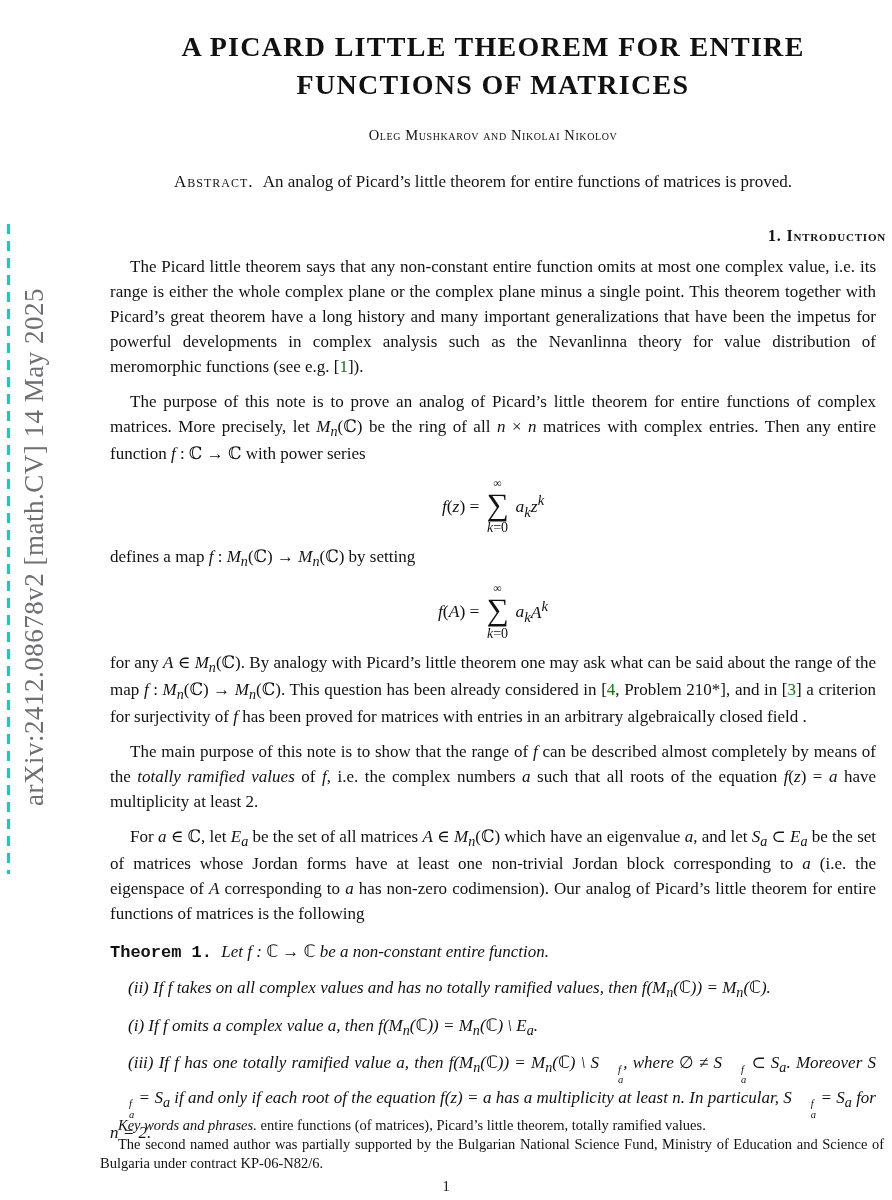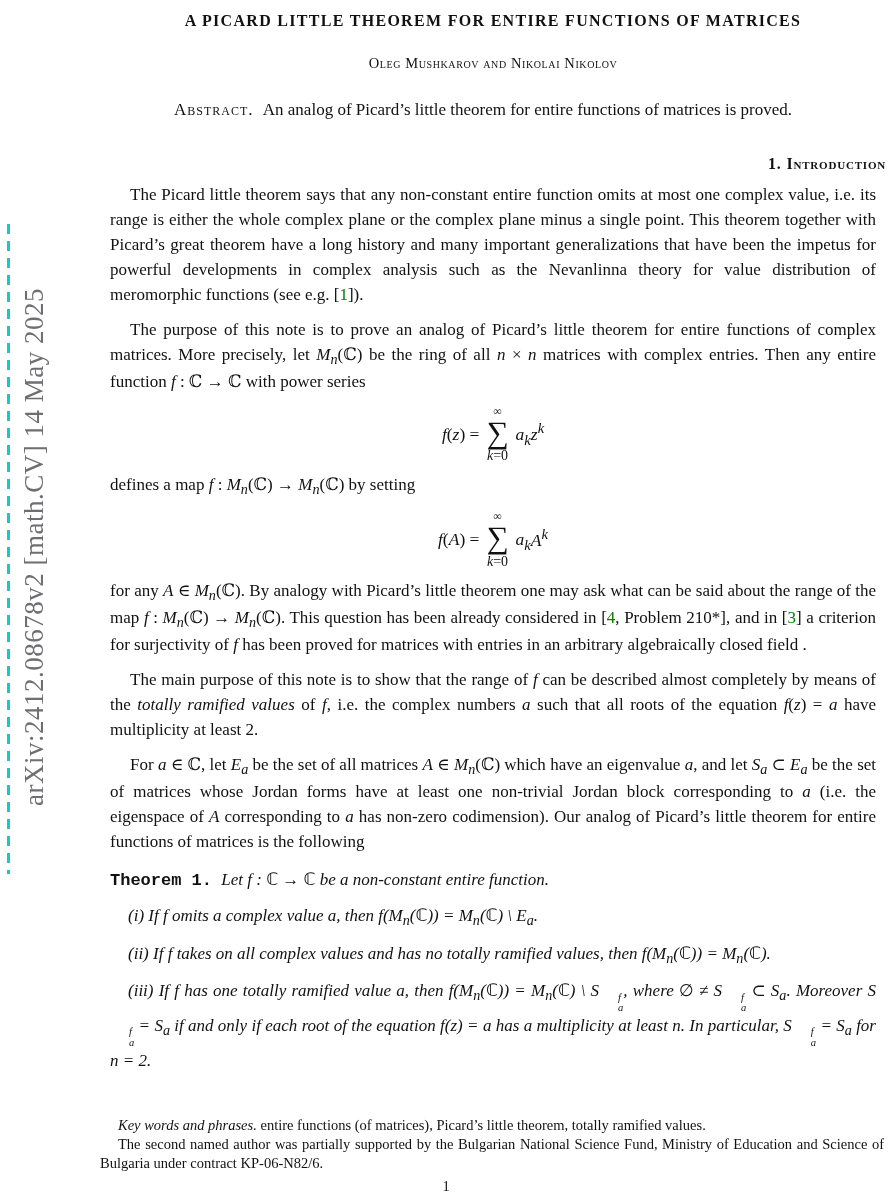--- a/index.html
+++ b/index.html
@@ -31,26 +31,26 @@
     font-size: 27px;
     letter-spacing: 0.5px;
     color: var(--stamp-text, #6f6f73);
   }
 
   .content {
     padding: 8px 6px 0 100px;
   }
 
   .title {
-    font-size: 16px;
+    font-size: 28px;
     font-weight: bold;
     letter-spacing: 1.3px;
     text-align: center;
     max-width: 742px;
-    margin: 2px auto 0;
+    margin: 20px auto 0;
     line-height: 1.35;
   }
   .authors {
     margin-top: 23px;
     text-align: center;
     font-variant: small-caps;
     font-size: 14.5px;
     letter-spacing: 0.6px;
   }
   .abstract {
@@ -190,22 +190,22 @@
     <p class="para">for any <i>A</i> ∈ <i>M<sub>n</sub></i>(ℂ). By analogy with Picard’s little theorem one may ask what can be said about the range of the map <i>f</i> : <i>M<sub>n</sub></i>(ℂ) → <i>M<sub>n</sub></i>(ℂ). This question has been already considered in [<span class="cite">4</span>, Problem 210*], and in [<span class="cite">3</span>] a criterion for surjectivity of <i>f</i> has been proved for matrices with entries in an arbitrary algebraically closed field .</p>
 
     <p class="para indent">The main purpose of this note is to show that the range of <i>f</i> can be described almost completely by means of the <i>totally ramified values</i> of <i>f</i>, i.e. the complex numbers <i>a</i> such that all roots of the equation <i>f</i>(<i>z</i>) = <i>a</i> have multiplicity at least 2.</p>
 
     <p class="para indent">For <i>a</i> ∈ ℂ, let <i>E<sub>a</sub></i> be the set of all matrices <i>A</i> ∈ <i>M<sub>n</sub></i>(ℂ) which have an eigenvalue <i>a</i>, and let <i>S<sub>a</sub></i> ⊂ <i>E<sub>a</sub></i> be the set of matrices whose Jordan forms have at least one non-trivial Jordan block corresponding to <i>a</i> (i.e. the eigenspace of <i>A</i> corresponding to <i>a</i> has non-zero codimension). Our analog of Picard’s little theorem for entire functions of matrices is the following</p>
 
     <p class="para thm-head">
       <b class="thm-label">Theorem 1.</b>
       <span class="thm-stmt">Let f : ℂ → ℂ be a non-constant entire function.</span>
     </p>
+    <p class="para thm-item">(ii) If f takes on all complex values and has no totally ramified values, then f(M<sub>n</sub>(ℂ)) = M<sub>n</sub>(ℂ).</p>
     <p class="para thm-item">(i) If f omits a complex value a, then f(M<sub>n</sub>(ℂ)) = M<sub>n</sub>(ℂ) \ E<sub>a</sub>.</p>
-    <p class="para thm-item">(ii) If f takes on all complex values and has no totally ramified values, then f(M<sub>n</sub>(ℂ)) = M<sub>n</sub>(ℂ).</p>
     <p class="para thm-item">(iii) If f has one totally ramified value a, then f(M<sub>n</sub>(ℂ)) = M<sub>n</sub>(ℂ) \ S<span class="supsub">
           <span>f</span>
           <span>a</span>
         </span>, where ∅ ≠ S<span class="supsub">
           <span>f</span>
           <span>a</span>
         </span> ⊂ S<sub>a</sub>. Moreover S<span class="supsub">
           <span>f</span>
           <span>a</span>
         </span> = S<sub>a</sub> if and only if each root of the equation f(z) = a has a multiplicity at least n. In particular, S<span class="supsub">

